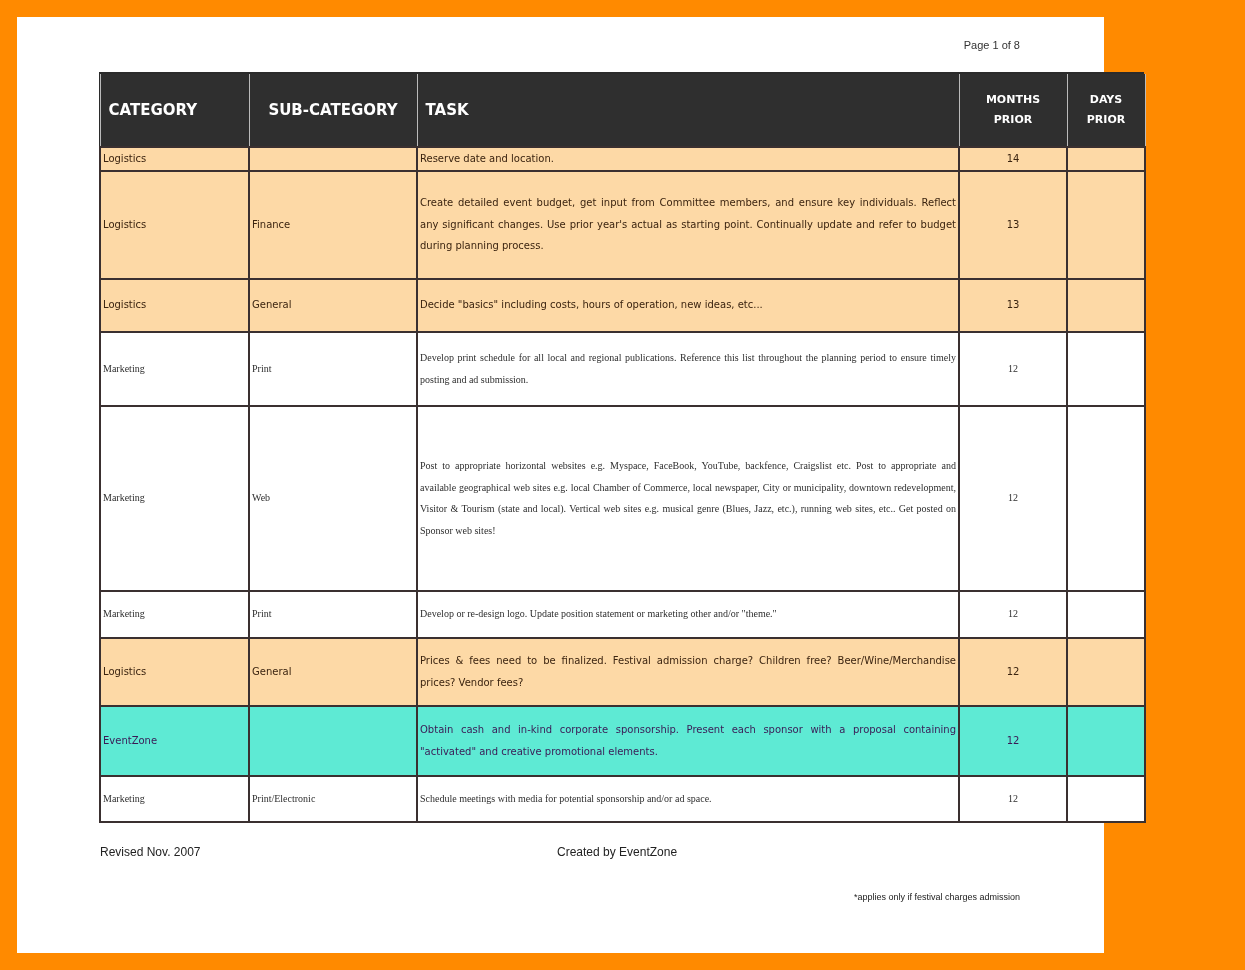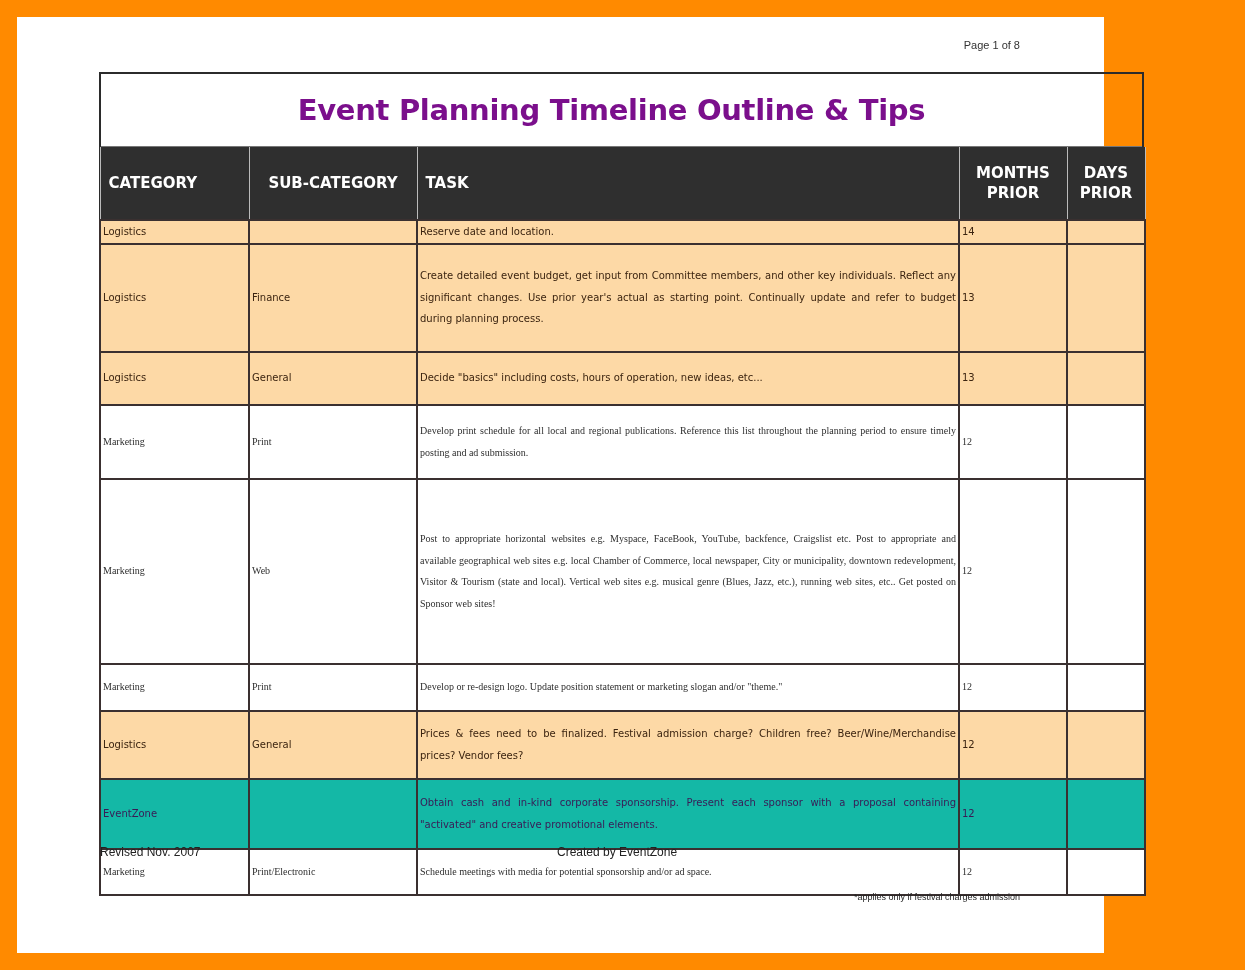--- a/index.html
+++ b/index.html
@@ -63,55 +63,52 @@
       font-size: 15px;
       height: 40px;
       padding: 0 8px;
       border-left: 1px solid #bbb;
       border-right: 1px solid #bbb;
       box-sizing: border-box;
       line-height: 20px;
     }
     th.left { text-align: left; }
     th.center { text-align: center; }
-    th.stack { padding: 16px 4px; font-size: 15px; line-height: 20px; vertical-align: middle; }
+    th.stack { padding: 16px 4px; font-size: 11px; line-height: 20px; vertical-align: middle; }
     td {
       border: 2px solid #3a3030;
       font-family: "DejaVu Sans", sans-serif;
       font-size: 10px;
       color: #3a2a22;
       padding: 0 2px 0 2px;
       vertical-align: middle;
       line-height: 21.5px;
     }
     td.task { text-align: justify; text-align-last: left; }
-    td.num { text-align: left; }
+    td.num { text-align: center; }
     tr.logistics td { background: #fdd9a6; color: #3b2410; }
     tr.marketing td { background: #ffffff; color: #2e2e2e; font-family: Liberation Serif, serif; }
-    tr.sponsors td { background: #14b8a6; color: #3a1a55; }
+    tr.sponsors td { background: #5eead4; color: #3a1a55; }
     .footer {
       position: absolute;
       top: 828px;
       font-family: "Liberation Sans", sans-serif;
       color: #222;
     }
     .footer.left { left: 83px; font-size: 12px; }
     .footer.center { left: 540px; font-size: 12px; text-align: center; }
     .footer.right { right: 84px; font-size: 9px; top: 875px; }
   </style>
 </head>
 <body>
 
 <div class="page">
   <div class="page-num">Page 1 of 8</div>
 
   <div class="sheet">
-    <div class="title-row">
-      <div class="title">Event Planning Timeline Outline &amp; Tips</div>
-    </div>
 
     <table>
       <colgroup>
         <col class="c1">
           <col class="c2">
           <col class="c3">
           <col class="c4">
           <col class="c5">
       </colgroup>
       <thead>
@@ -133,21 +130,21 @@
         <tr class="logistics" style="height:22px">
           <td>Logistics</td>
           <td></td>
           <td class="task">Reserve date and location.</td>
           <td class="num">14</td>
           <td class="num"></td>
         </tr>
         <tr class="logistics" style="height:108px">
           <td>Logistics</td>
           <td>Finance</td>
-          <td class="task">Create detailed event budget, get input from Committee members, and other key individuals. Reflect any significant changes. Use prior year's actual as starting point. Continually update and refer to budget during planning process.</td>
+          <td class="task">Create detailed event budget, get input from Committee members, and ensure key individuals. Reflect any significant changes. Use prior year's actual as starting point. Continually update and refer to budget during planning process.</td>
           <td class="num">13</td>
           <td class="num"></td>
         </tr>
         <tr class="logistics" style="height:53px">
           <td>Logistics</td>
           <td>General</td>
           <td class="task">Decide "basics" including costs, hours of operation, new ideas, etc...</td>
           <td class="num">13</td>
           <td class="num"></td>
         </tr>
@@ -161,21 +158,21 @@
         <tr class="marketing" style="height:185px">
           <td>Marketing</td>
           <td>Web</td>
           <td class="task">Post to appropriate horizontal websites e.g. Myspace, FaceBook, YouTube, backfence, Craigslist etc.  Post to appropriate and available geographical web sites e.g. local Chamber of Commerce, local newspaper, City or municipality, downtown redevelopment, Visitor &amp; Tourism (state and local).  Vertical web sites e.g. musical genre (Blues, Jazz, etc.), running web sites, etc.. Get posted on Sponsor web sites!</td>
           <td class="num">12</td>
           <td class="num"></td>
         </tr>
         <tr class="marketing" style="height:47px">
           <td>Marketing</td>
           <td>Print</td>
-          <td class="task">Develop or re-design logo. Update position statement or marketing slogan and/or "theme."</td>
+          <td class="task">Develop or re-design logo. Update position statement or marketing other and/or "theme."</td>
           <td class="num">12</td>
           <td class="num"></td>
         </tr>
         <tr class="logistics" style="height:68px">
           <td>Logistics</td>
           <td>General</td>
           <td class="task">Prices &amp; fees need to be finalized. Festival admission charge? Children free?  Beer/Wine/Merchandise prices? Vendor fees?</td>
           <td class="num">12</td>
           <td class="num"></td>
         </tr>

